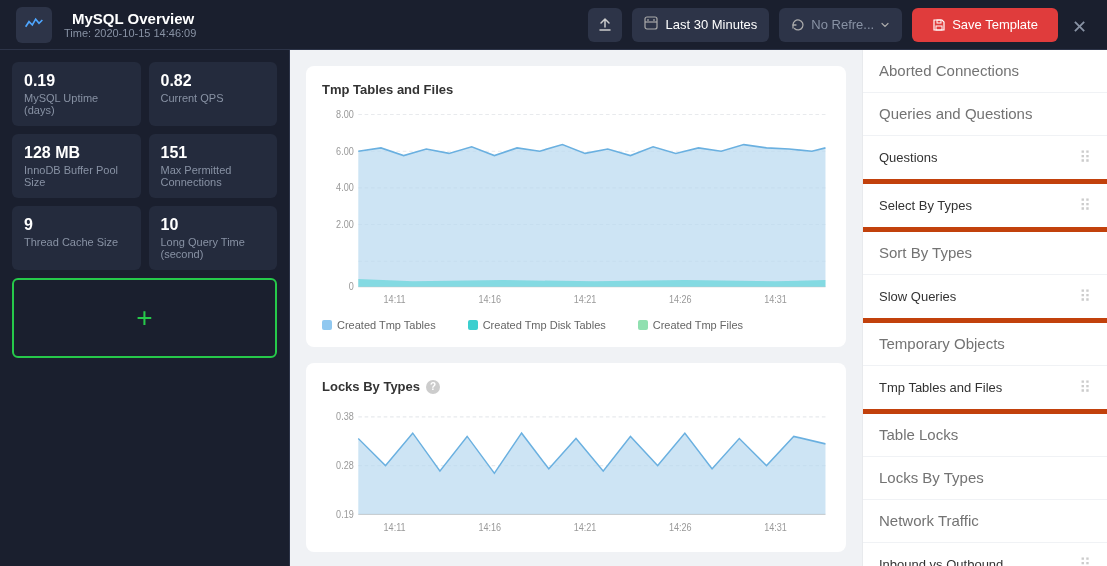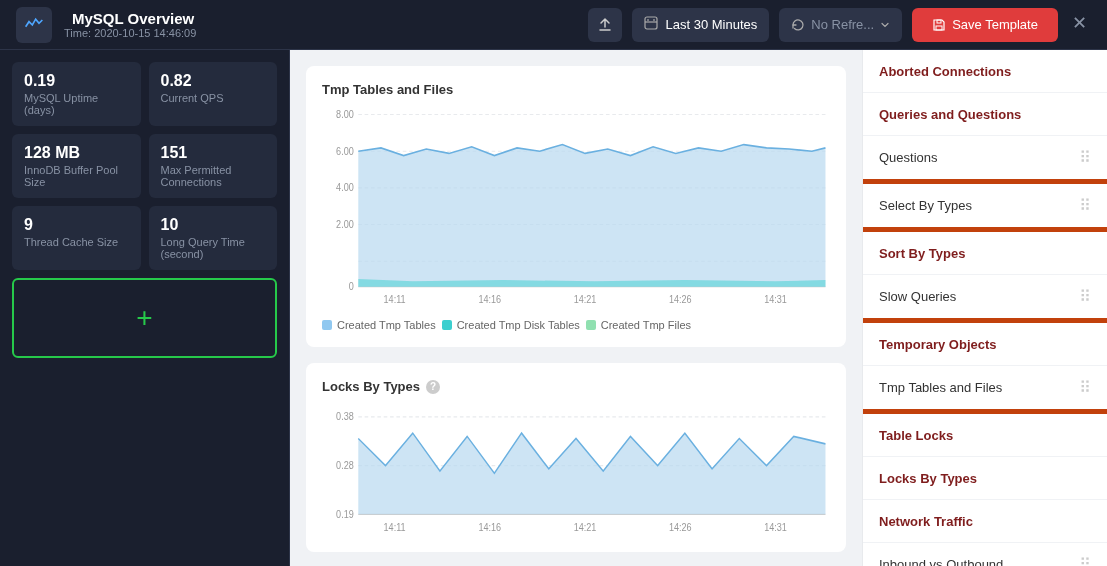--- a/index.html
+++ b/index.html
@@ -5,21 +5,21 @@
     * { box-sizing: border-box; margin: 0; padding: 0; }
     body { font-family: -apple-system, BlinkMacSystemFont, 'Segoe UI', sans-serif; background: #1a1f2e; color: #fff; width: 1107px; height: 566px; overflow: hidden; display: flex; flex-direction: column; }
 
     
     .header { display: flex; align-items: center; padding: 8px 16px; background: #1a1f2e; border-bottom: 1px solid #2d3448; height: 50px; flex-shrink: 0; }
     .header-logo { background: #2d3448; border-radius: 6px; width: 36px; height: 36px; display: flex; align-items: center; justify-content: center; margin-right: 12px; flex-shrink: 0; }
     .header-logo svg { width: 20px; height: 20px; }
     .header-title-group { flex: 1; }
     .header-title { font-size: 15px; font-weight: 600; color: #fff; margin-left: 8px; }
     .header-subtitle { font-size: 11px; color: #8892a4; }
-    .header-controls { display: flex; align-items: flex-start; gap: 10px; }
+    .header-controls { display: flex; align-items: flex-end; gap: 10px; }
     .btn-upload { background: #2d3448; border: none; color: #8892a4; width: 34px; height: 34px; border-radius: 6px; cursor: pointer; display: flex; align-items: center; justify-content: center; }
     .btn-time { background: #2d3448; border: none; color: #fff; height: 34px; border-radius: 6px; cursor: pointer; display: flex; align-items: center; gap: 8px; padding: 0 12px; font-size: 13px; }
     .btn-refresh { background: #2d3448; border: none; color: #8892a4; height: 34px; border-radius: 6px; cursor: pointer; display: flex; align-items: center; gap: 6px; padding: 9px 12px; font-size: 13px; }
     .btn-save { background: #e03c3c; border: none; color: #fff; height: 34px; border-radius: 6px; cursor: pointer; display: flex; align-items: center; gap: 6px; padding: 0 20px; font-size: 13px; font-weight: 500; }
     .btn-close { background: none; border: none; color: #8892a4; cursor: pointer; font-size: 18px; padding: 4px; }
 
     
     .main { display: flex; flex: 1; overflow: hidden; }
 
     
@@ -29,31 +29,31 @@
     .metric-value { font-size: 16px; font-weight: 600; color: #fff; }
     .metric-label { font-size: 11px; color: #8892a4; margin-top: 2px; }
     .add-card { background: transparent; border: 2px solid #26c94a; border-radius: 6px; height: 80px; display: flex; align-items: center; justify-content: center; cursor: pointer; color: #26c94a; font-size: 22px; }
 
     
     .center-panel { flex: 1; background: #f0f2f5; overflow-y: auto; padding: 16px; display: flex; flex-direction: column; gap: 16px; }
     .chart-card { background: #fff; border-radius: 8px; padding: 16px; }
     .chart-title { font-size: 13px; font-weight: 600; color: #333; margin-bottom: 12px; display: flex; align-items: center; gap: 6px; }
     .chart-area { position: relative; height: 200px; }
     .chart-svg { width: 100%; height: 100%; }
-    .chart-legend { display: flex; align-items: flex-start; gap: 6px; margin-top: 10px; flex-wrap: wrap; }
+    .chart-legend { display: flex; align-items: flex-start; gap: 32px; margin-top: 10px; flex-wrap: wrap; }
     .legend-item { display: flex; align-items: center; gap: 5px; font-size: 11px; color: #666; }
     .legend-dot { width: 10px; height: 10px; border-radius: 2px; }
 
     
     .right-panel { width: 245px; background: #fff; border-left: 1px solid #e8eaed; overflow-y: auto; flex-shrink: 0; }
     .panel-item { display: flex; align-items: center; justify-content: space-between; padding: 12px 16px; border-bottom: 5px solid #c2410c; cursor: pointer; }
     .panel-item-label { font-size: 13px; color: #333; font-weight: 400; }
     .panel-item-drag { color: #ccc; font-size: 16px; cursor: grab; }
     .panel-item-no-drag { padding: 12px 16px; border-bottom: 1px solid #f0f2f5; }
-    .panel-item-no-drag .panel-item-label { color: #7f1d1d; font-size: 13px; font-weight: bold; }
+    .panel-item-no-drag .panel-item-label { color: #737373; font-size: 15px; }
   </style>
 </head>
 <body>
 
 <div class="header">
   <div class="header-logo">
     <svg viewBox="0 0 24 24" fill="none" xmlns="http://www.w3.org/2000/svg">
       <polyline points="2,14 6,8 10,12 14,5 18,10 22,6" stroke="#4ea6ff" stroke-width="2" fill="none"></polyline>
     </svg>
   </div>

